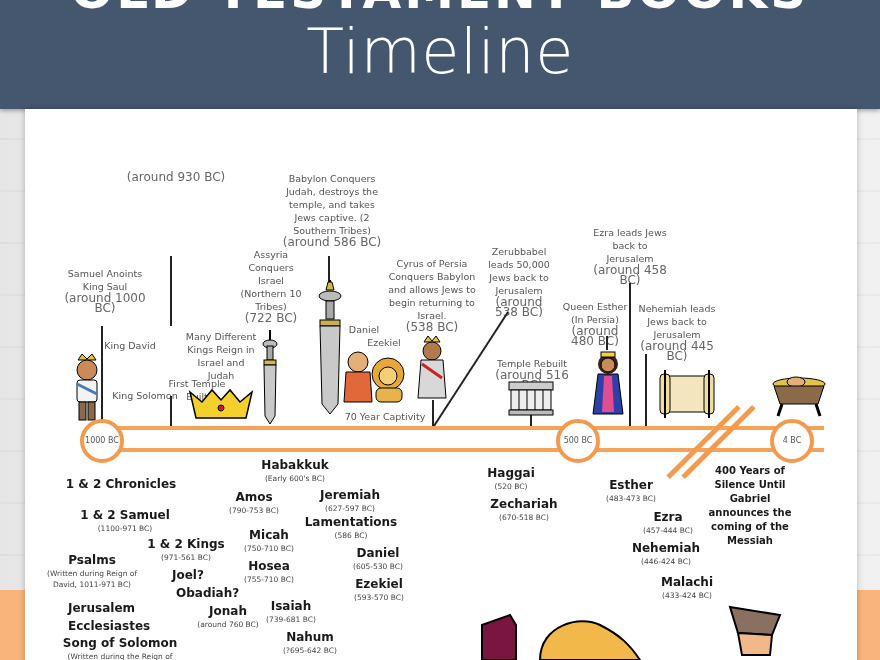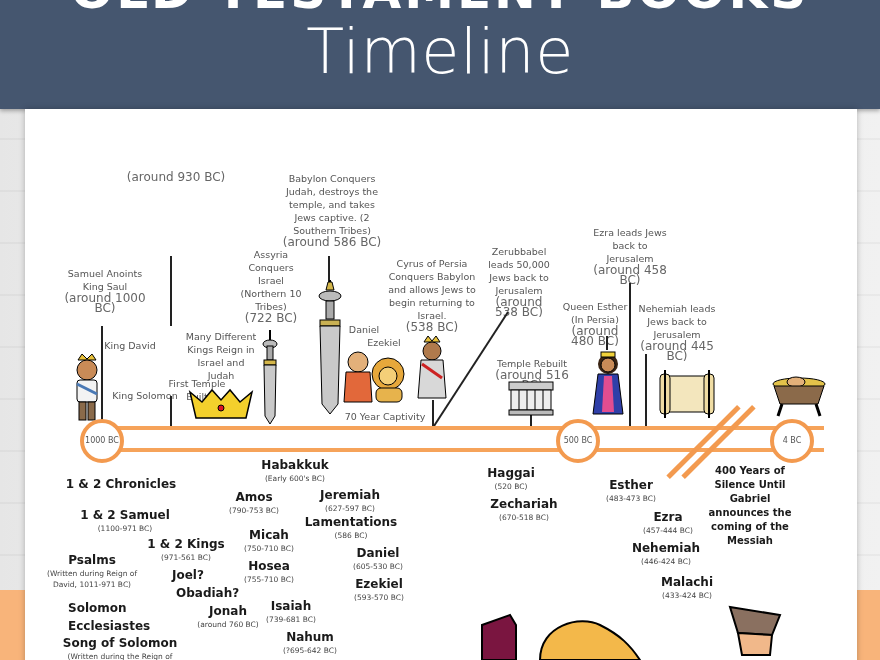--- a/index.html
+++ b/index.html
@@ -285,21 +285,21 @@
   <span>Psalms</span>
   <span class="d">(Written during Reign of David, 1011-971 BC)</span>
 </div>
 <div class="book" style="left:172px;top:568px;width:40px;text-align:left;">
   <span>Joel?</span>
 </div>
 <div class="book" style="left:176px;top:586px;width:70px;text-align:left;">
   <span>Obadiah?</span>
 </div>
 <div class="book" style="left:68px;top:601px;width:80px;text-align:left;">
-  <span>Solomon</span>
+  <span>Jerusalem</span>
 </div>
 <div class="book" style="left:68px;top:619px;width:90px;text-align:left;">
   <span>Ecclesiastes</span>
 </div>
 <div class="book" style="left:60px;top:636px;width:120px;">
   <span>Song of Solomon</span>
   <span class="d">(Written during the Reign of</span>
 </div>
 <div class="book" style="left:190px;top:604px;width:76px;">
   <span>Jonah</span>

